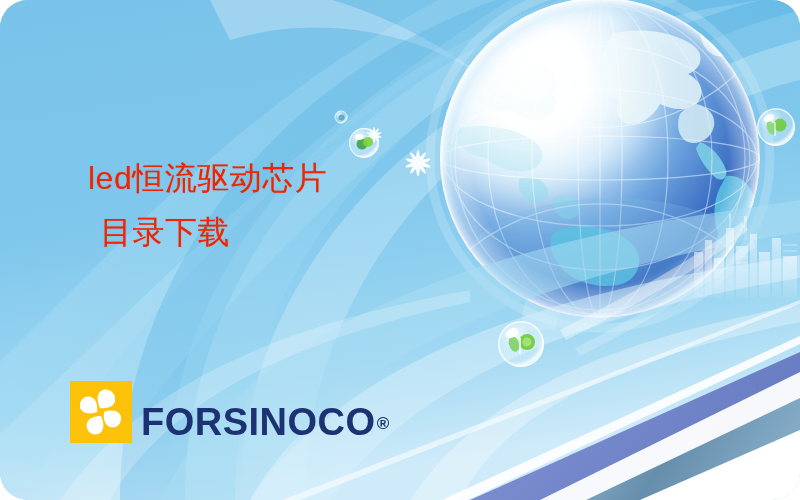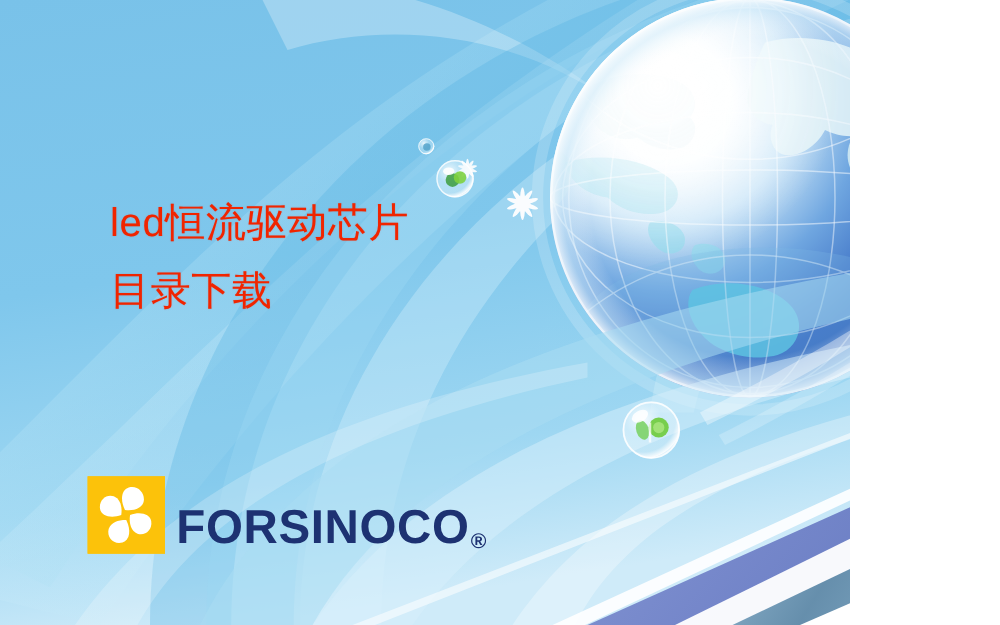--- a/index.html
+++ b/index.html
@@ -8,24 +8,25 @@
     padding: 0;
     background: #ffffff;
   }
   body {
     font-family: "Liberation Sans", "DejaVu Sans", sans-serif;
   }
 
   
   #banner {
     position: relative;
-    width: 680px;
+    width: 800px;
     height: 500px;
     overflow: hidden;
     background: linear-gradient(168deg, #7ec6ea 0%, #79c3e9 30%, #86cdee 60%, #a8dcf3 85%, #c8e9f8 100%);
+    border-radius: 28px;
   }
 
   .layer {
     position: absolute;
     top: 0; left: 0;
     width: 800px;
     height: 500px;
     pointer-events: none;
   }
 
@@ -40,21 +41,21 @@
   .headline-line {
     color: #f02500;
     font-size: 32px;
     line-height: 1.0;
     font-weight: 400;
     letter-spacing: 0.5px;
     white-space: nowrap;
     text-shadow: 0 0 1px rgba(240,37,0,0.35);
   }
   #headline-line-1 { margin-bottom: 22px; }
-  #headline-line-2 { margin-left: 0; }
+  #headline-line-2 { margin-left: 12px; }
 
   
   #logo {
     position: absolute;
     left: 70px;
     top: 381px;
     z-index: 45;
     display: flex;
     align-items: center;
     gap: 9px;
@@ -73,21 +74,21 @@
     padding-top: 2px;
   }
   #logo-wordmark {
     font-size: 38px;
     font-weight: bold;
     color: #1d3272;
     letter-spacing: 0.5px;
     line-height: 0.95;
     white-space: nowrap;
     display: flex;
-    align-items: flex-end;
+    align-items: center;
     margin-top: 18px;
   }
   #logo-registered {
     font-size: 17px;
     font-weight: bold;
     line-height: 1;
     position: relative;
     top: 1px;
     margin-left: 1px;
   }

